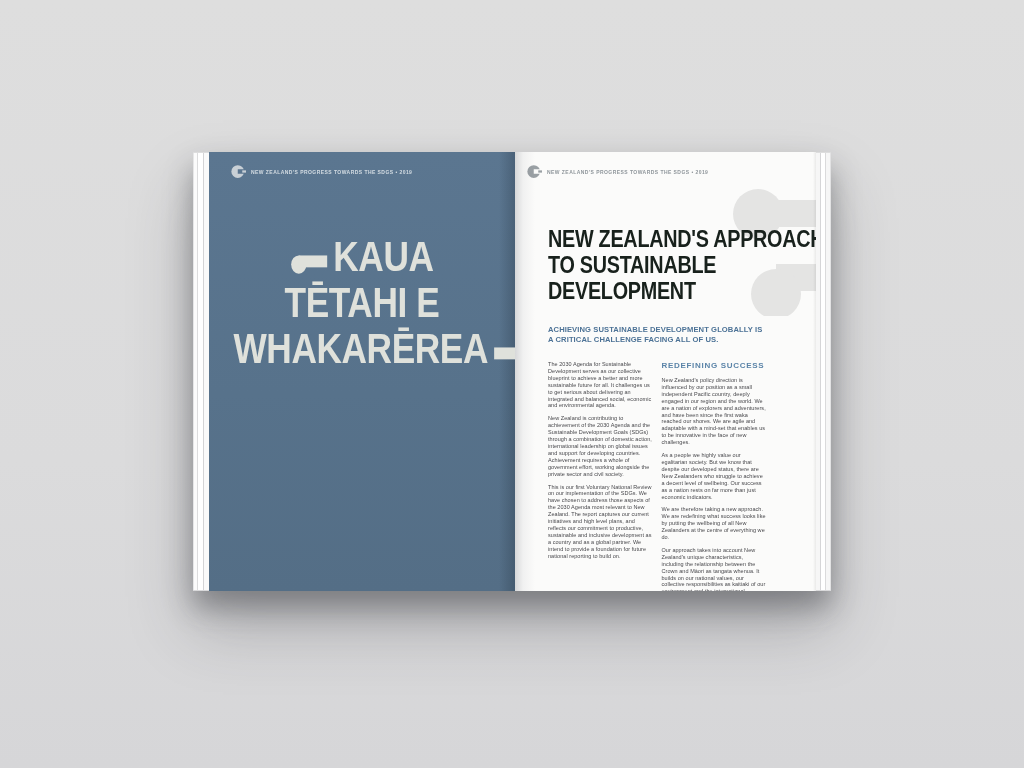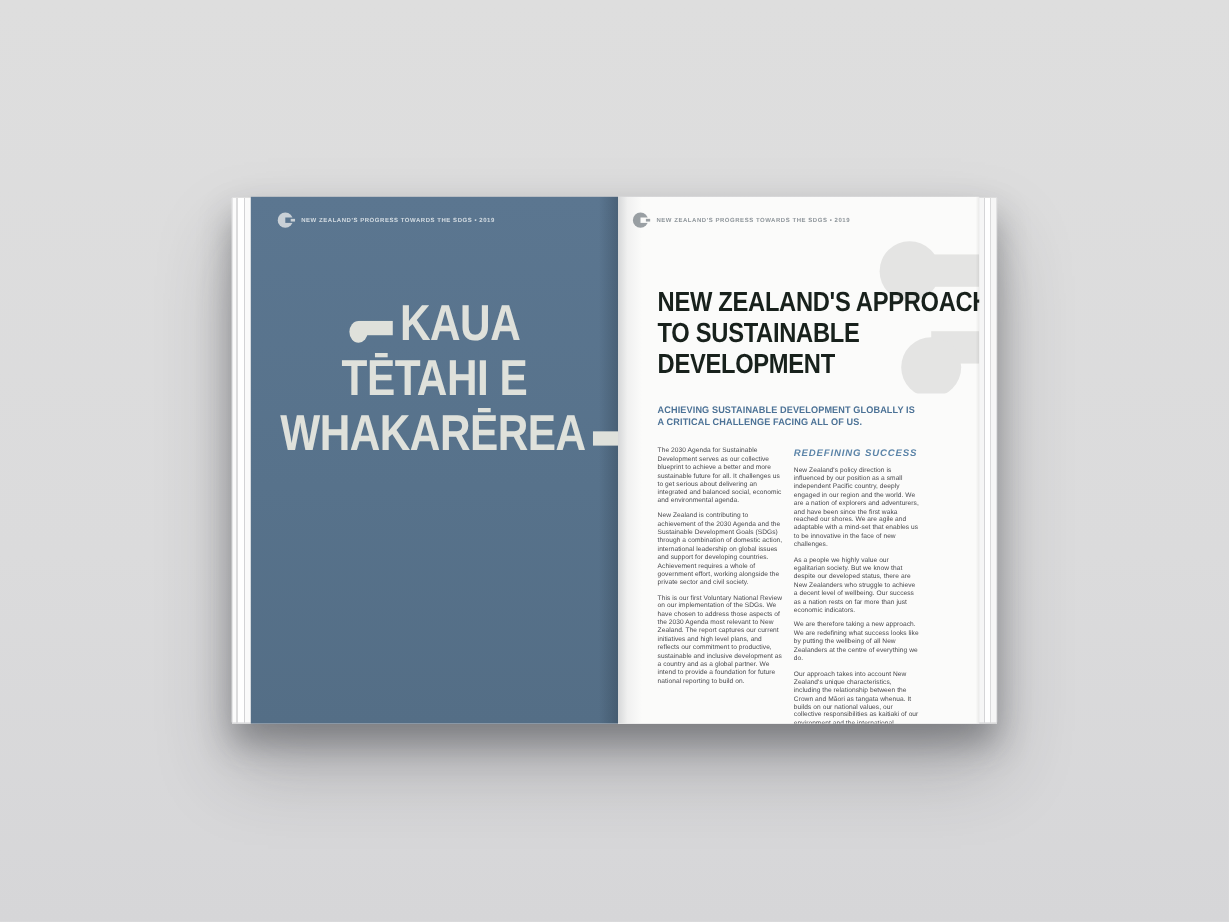--- a/index.html
+++ b/index.html
@@ -8,21 +8,20 @@
     background:#dbdbdc;
     font-family:"Liberation Sans", sans-serif;
     -webkit-font-smoothing:antialiased;
   }
   .stage{position:relative;width:1024px;height:768px;background:linear-gradient(180deg,#dedede 0%,#dbdbdc 60%,#d6d6d8 100%);}
 
   
   .spread{
     position:absolute;left:193px;top:152px;width:638px;height:439px;
     box-shadow:0 16px 26px rgba(50,52,58,.40), 0 36px 60px rgba(50,52,58,.28);
-    margin-top:12px;
   }
   .edge{position:absolute;top:1px;bottom:1px;width:16px;}
   .edge-left{
     left:0;
     background:linear-gradient(to right,#e6e6e7 0 1px,#fbfbfb 1px 4px,#dcdcdd 4px 5px,#ffffff 5px 10px,#d3d3d5 10px 11px,#fafafa 11px 16px);
   }
   .edge-right{
     left:623px;width:15px;
     background:linear-gradient(to right,#f6f6f6 0 4px,#d5d5d7 4px 5px,#ffffff 5px 9px,#dadadb 9px 10px,#f6f6f6 10px 14px,#e2e2e3 14px 15px);
   }
@@ -101,21 +100,20 @@
   }
   .col{flex:1;min-width:0;}
   .col p{
     margin:0 0 6px 0;
     font-size:5.5px;line-height:6.9px;color:#48484c;letter-spacing:.05px;
   }
   .col-heading{
     margin:0 0 7px 0;
     font-size:8px;font-weight:700;letter-spacing:.7px;color:#5b84a8;text-transform:uppercase;
     white-space:nowrap;
-    font-style:italic;
   }
 </style>
 </head>
 <body>
 
 <div class="stage">
   <div class="spread">
 
     <div class="edge edge-left"></div>
     <div class="edge edge-right"></div>

